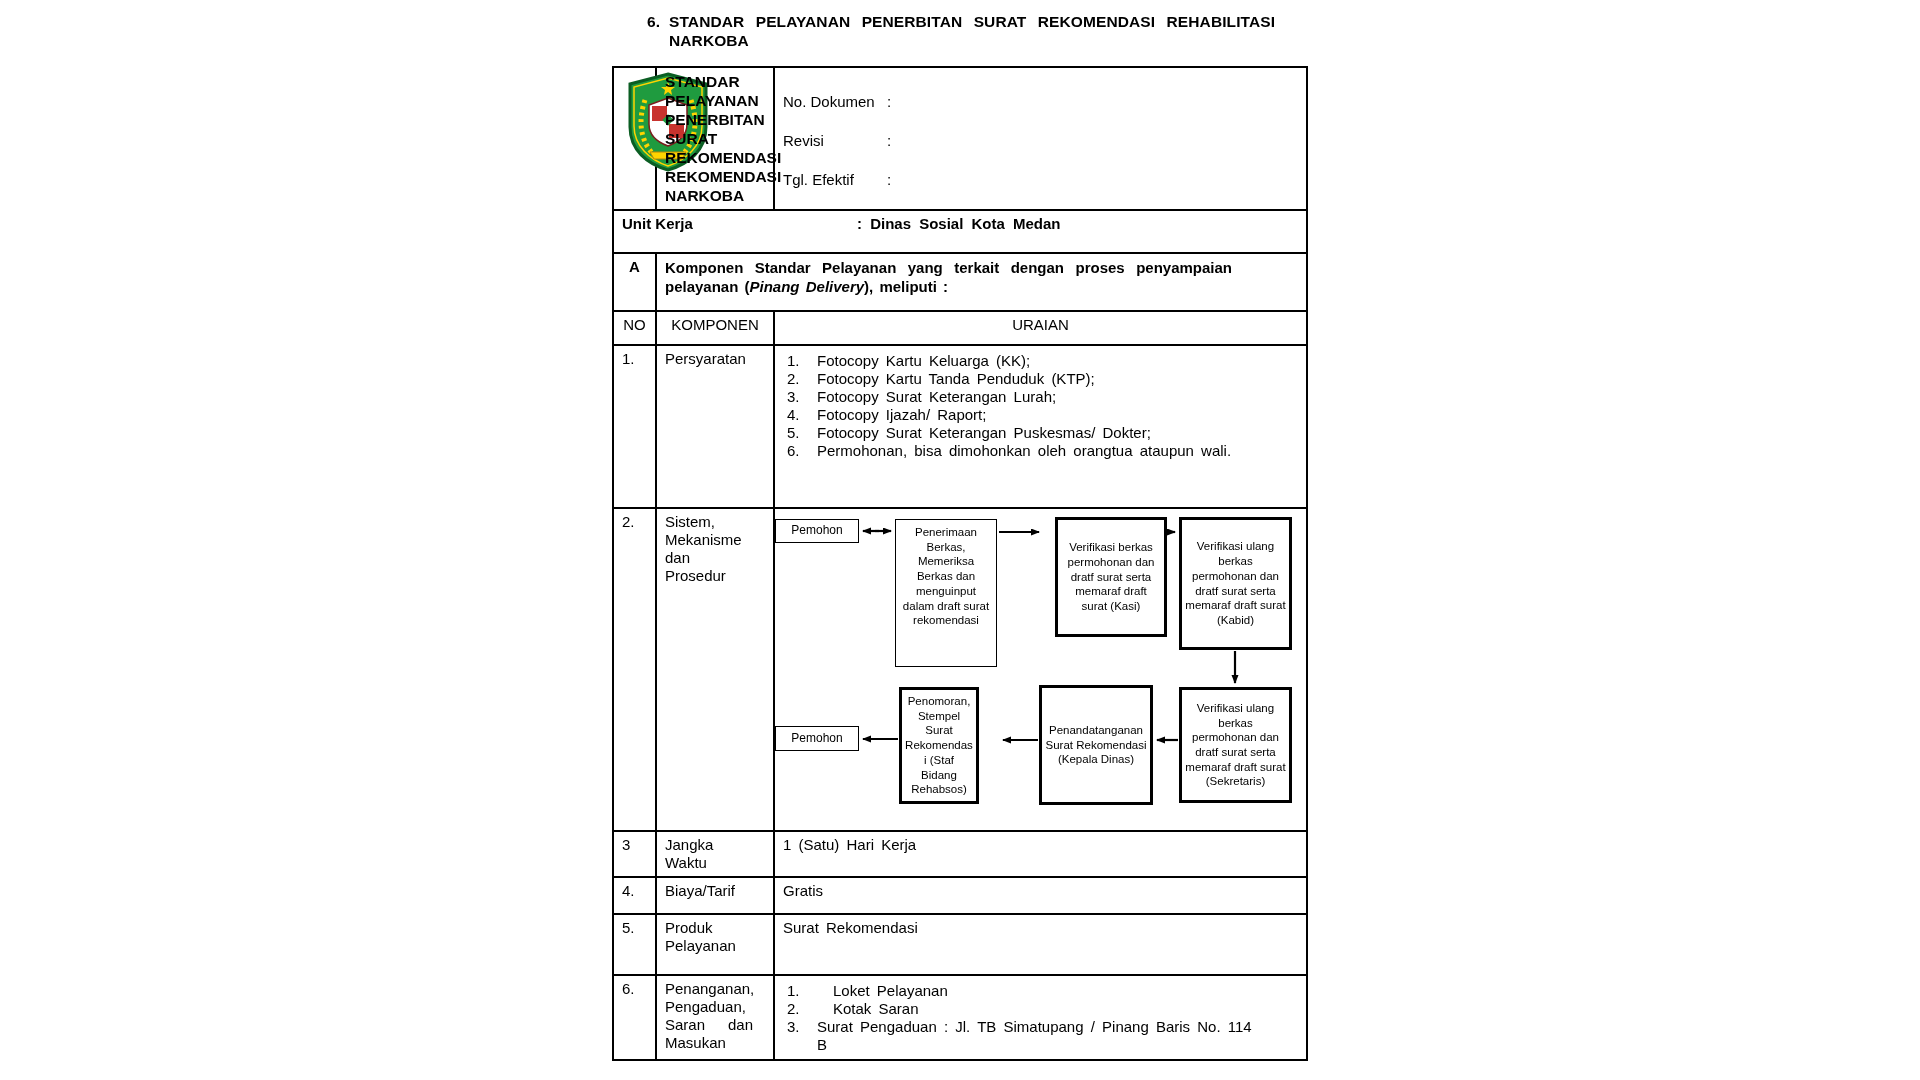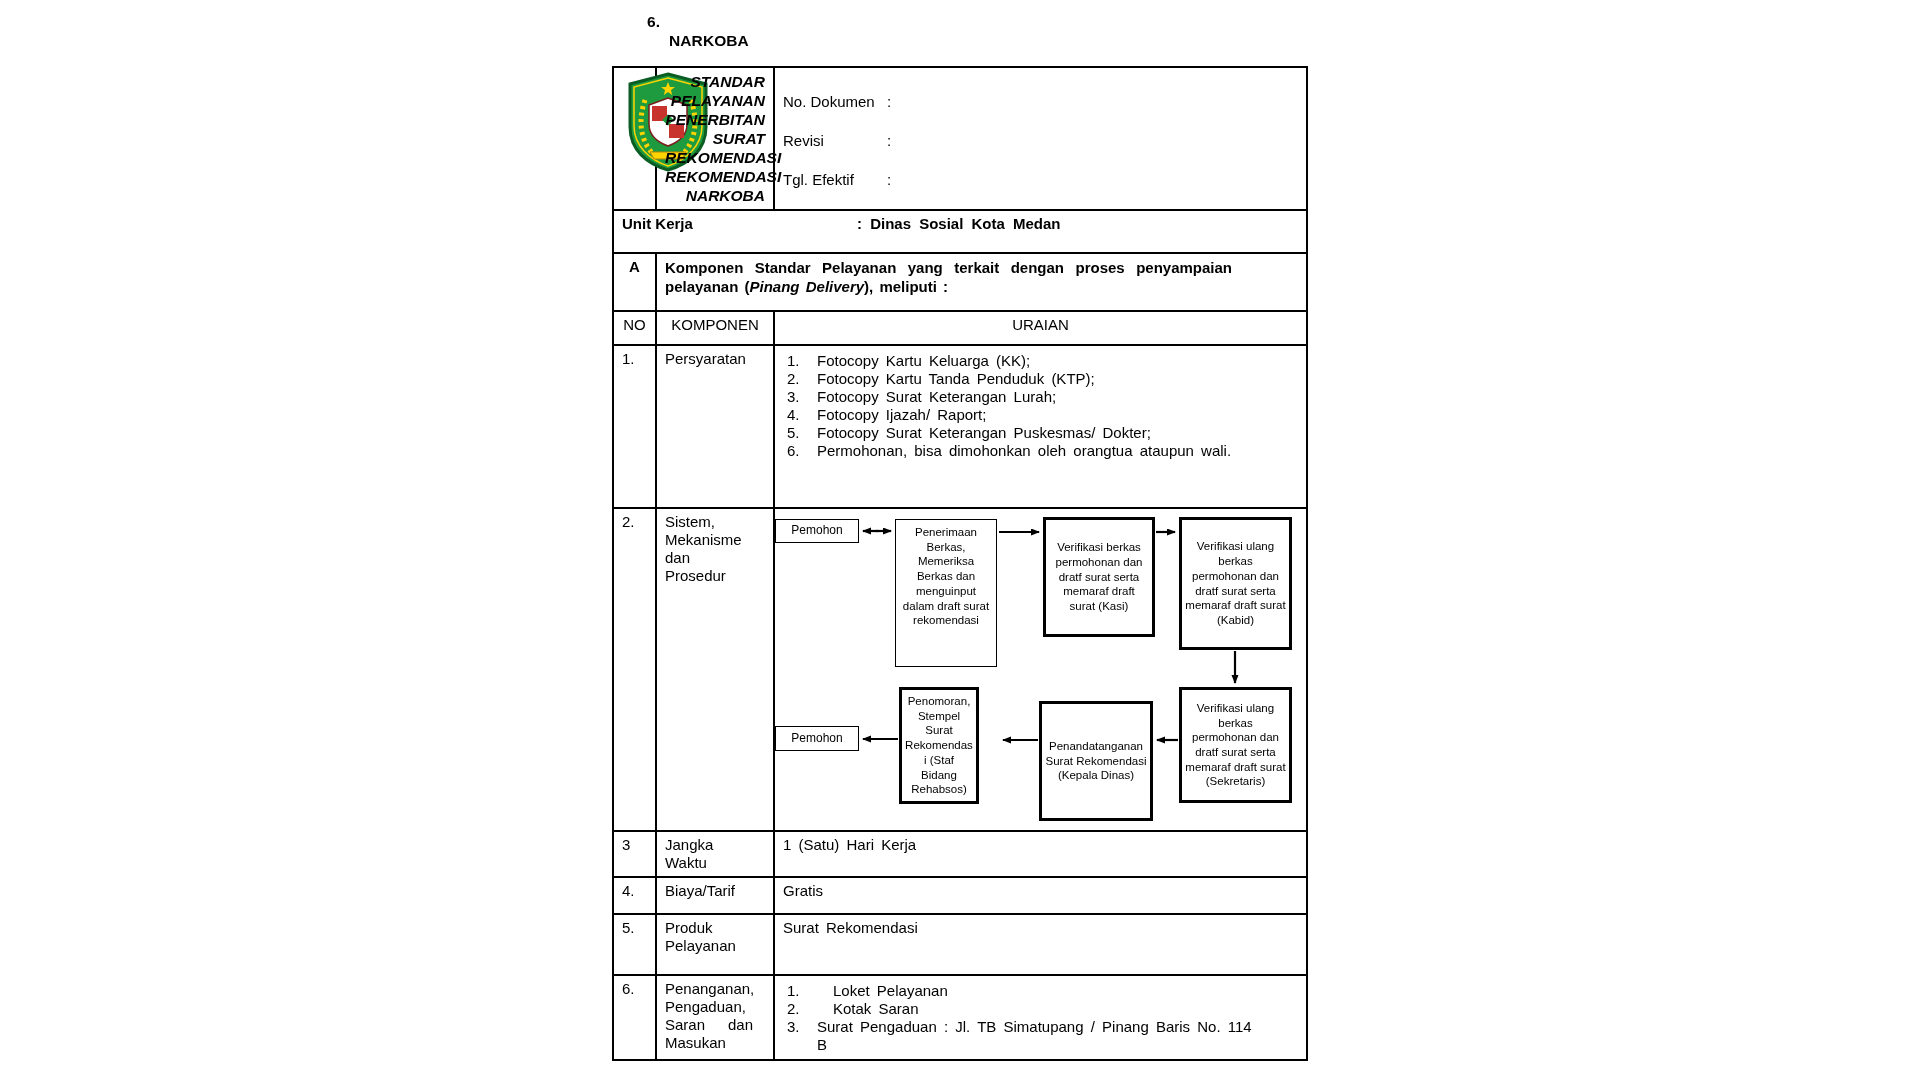--- a/index.html
+++ b/index.html
@@ -14,21 +14,21 @@
   
   .heading { display:flex; font-weight:bold; font-size:15.5px; line-height:19px; margin:0 0 16px 35px; letter-spacing:.1px; }
   .heading .hnum { width:22px; flex:0 0 22px; }
   .heading .hl1 { word-spacing:7px; }
 
   
   table.sp { border-collapse:collapse; table-layout:fixed; width:694px; font-size:15px; }
   table.sp td { border:2px solid #000; vertical-align:top; padding:4px 8px; }
 
   .logo-td { text-align:center; vertical-align:middle; padding:2px; }
-  .title-td { text-align:right; vertical-align:middle; font-weight:bold; font-size:15.5px; line-height:19px;font-style:italic; }
+  .title-td { text-align:left; vertical-align:middle; font-weight:bold; font-size:15.5px; line-height:19px; }
   .docinfo-td { padding-top:20px; padding-left:12px; line-height:19px; }
   .docinfo-row .dlabel { display:inline-block; width:104px;margin-top:20px; }
 
   .unit-td { font-weight:bold; height:43px; padding-top:9px; }
   .unit-td .ulabel { display:inline-block; width:235px; }
   .unit-td .uval { word-spacing:4px;margin-top:18px; }
 
   .a-no { font-weight:bold; text-align:center; }
   .a-text { font-weight:bold; max-width:567px; text-align:justify; word-spacing:2px; line-height:19px; }
 
@@ -51,36 +51,36 @@
   .flow-svg { position:absolute; left:0; top:0; }
   .fnode {
     position:absolute; background:#fff; border:1.5px solid #000;
     font-size:11.5px; line-height:1.28; text-align:center;
     display:flex; align-items:center; justify-content:center;
     padding:2px 3px; overflow-wrap:break-word; word-break:break-word;
   }
   .fnode.thick { border-width:3.5px; }
   .n-pemohon-top    { left:0;   top:10;  width:84px;  height:24px; top:10px; font-size:12px; }
   .n-penerimaan     { left:120px; top:10px;  width:102px; height:148px; align-items:flex-start; padding-top:5px; }
-  .n-kasi           { left:268px; top:8px;   width:112px; height:120px; }
+  .n-kasi           { left:280px; top:8px;   width:112px; height:120px; }
   .n-kabid          { left:404px; top:8px;   width:113px; height:133px; }
   .n-sekretaris     { left:404px; top:178px; width:113px; height:116px; }
-  .n-kepala         { left:264px; top:192px; width:114px; height:120px; }
+  .n-kepala         { left:264px; top:176px; width:114px; height:120px; }
   .n-penomoran      { left:124px; top:178px; width:80px; height:117px; }
   .n-pemohon-bottom { left:0;   top:217px; width:84px;  height:25px; font-size:12px; }
 </style>
 </head>
 <body>
 
 <div class="doc">
 
   <div class="heading">
     <span class="hnum">6.</span>
     <span>
-      <br>
+      <span class="hl1">STANDAR PELAYANAN PENERBITAN SURAT REKOMENDASI REHABILITASI</span><br>
       <span>NARKOBA</span>
     </span>
   </div>
 
   <table class="sp">
     <colgroup>
         <col style="width:43px">
         <col style="width:118px">
         <col style="width:533px">
       </colgroup>

